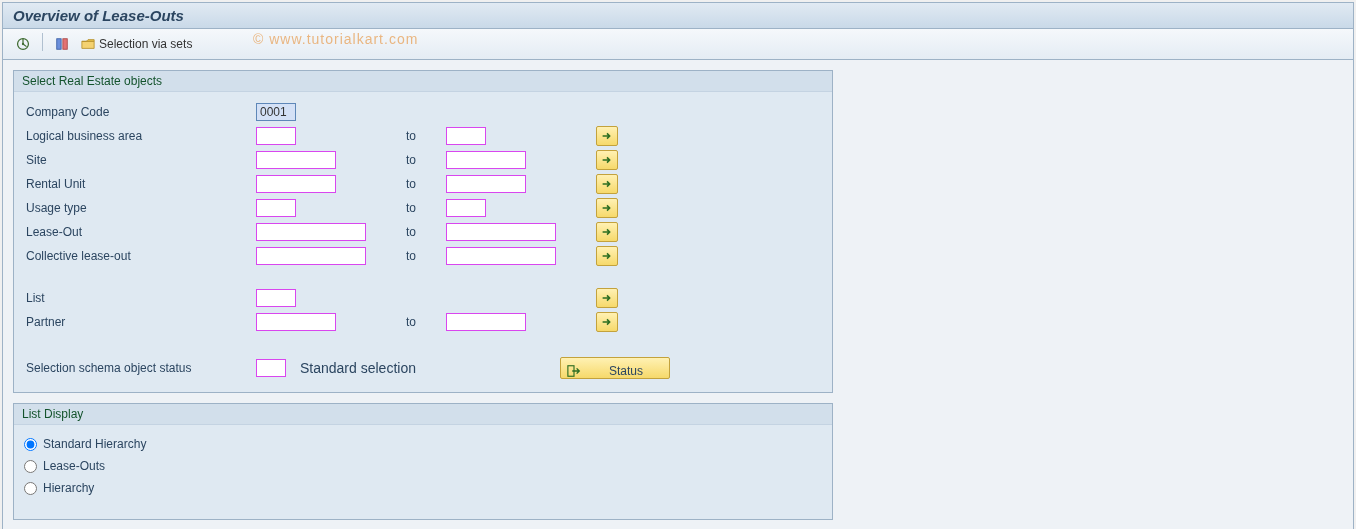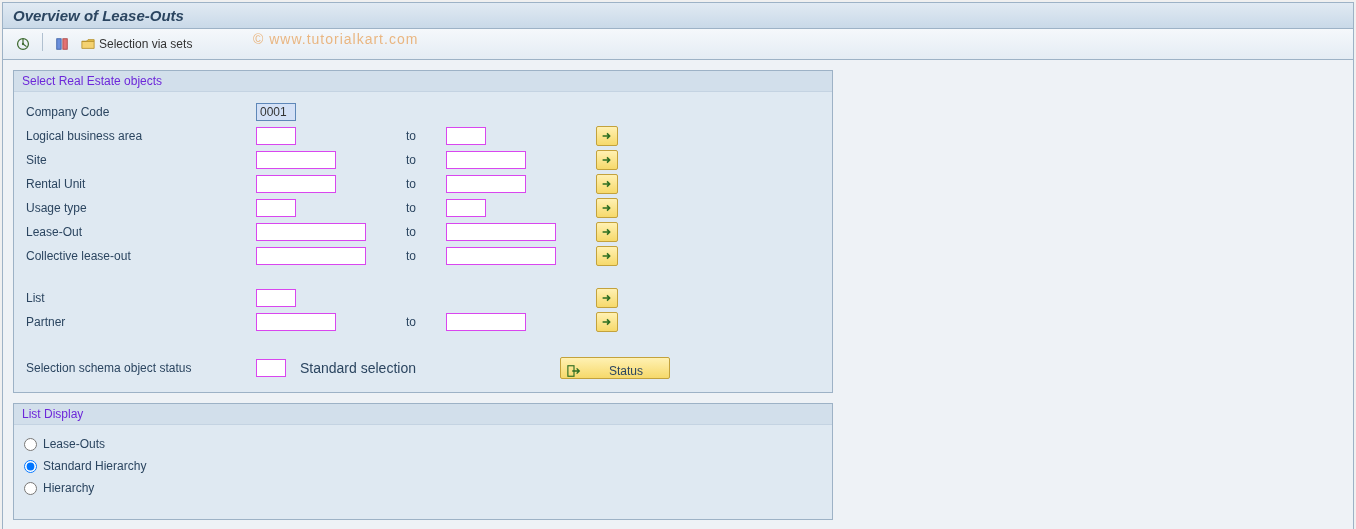--- a/index.html
+++ b/index.html
@@ -78,21 +78,21 @@
   .group-box {
     border: 1px solid #9db2c6;
     background: #dfe9f2;
     width: 820px;
     box-sizing: border-box;
   }
   .group-header {
     padding: 3px 8px;
     border-bottom: 1px solid #c4d3e2;
     background: #d2dfeb;
-    color: #6d28d9;
+    color: #14532d;
     font-size: 12px;
   }
   .group-body {
     padding: 8px 16px 12px 10px;
   }
   .row {
     display: flex;
     align-items: center;
     height: 24px;
   }
@@ -346,26 +346,26 @@
           </div>
         </div>
 
       </div>
     </div>
 
     <div class="group-box">
       <div class="group-header">List Display</div>
       <div class="group-body">
         <label class="radio-row">
+          <input type="radio" name="listdisp" checked="" style="">
+          <span>Standard Hierarchy</span>
+        </label>
+        <label class="radio-row">
           <input type="radio" name="listdisp" style="">
           <span>Lease-Outs</span>
-        </label>
-        <label class="radio-row">
-          <input type="radio" name="listdisp" checked="" style="">
-          <span>Standard Hierarchy</span>
         </label>
         <label class="radio-row">
           <input type="radio" name="listdisp" style="">
           <span>Hierarchy</span>
         </label>
         <div style="height:8px"></div>
       </div>
     </div>
 
   </div>

